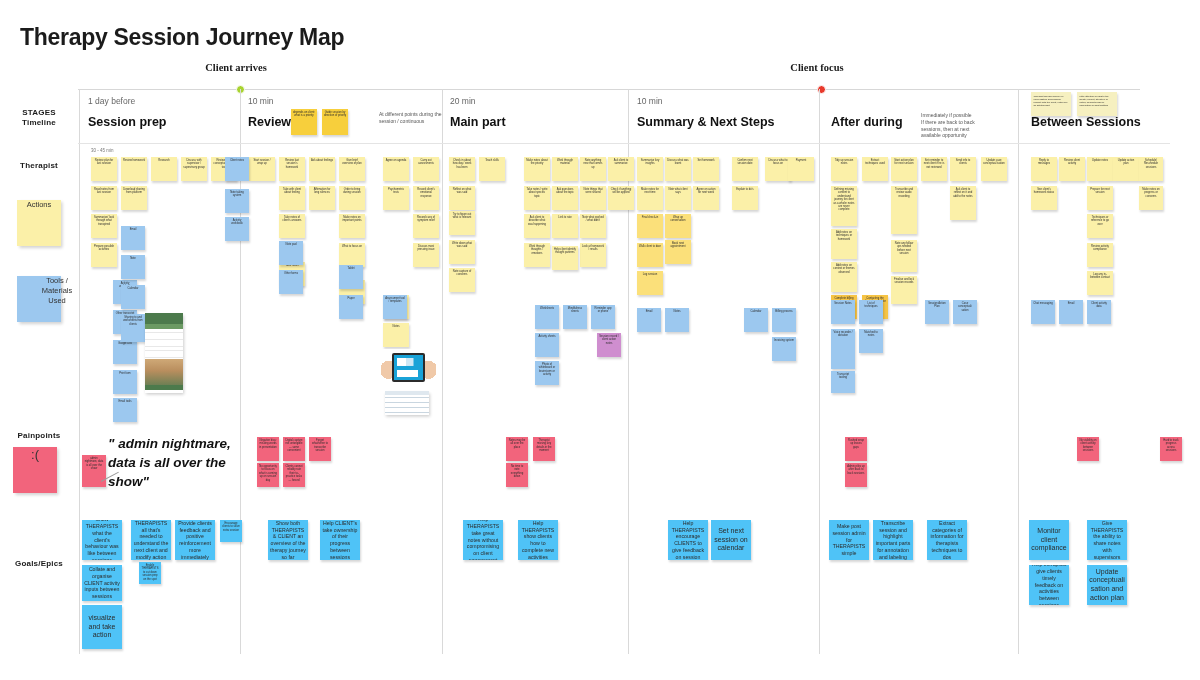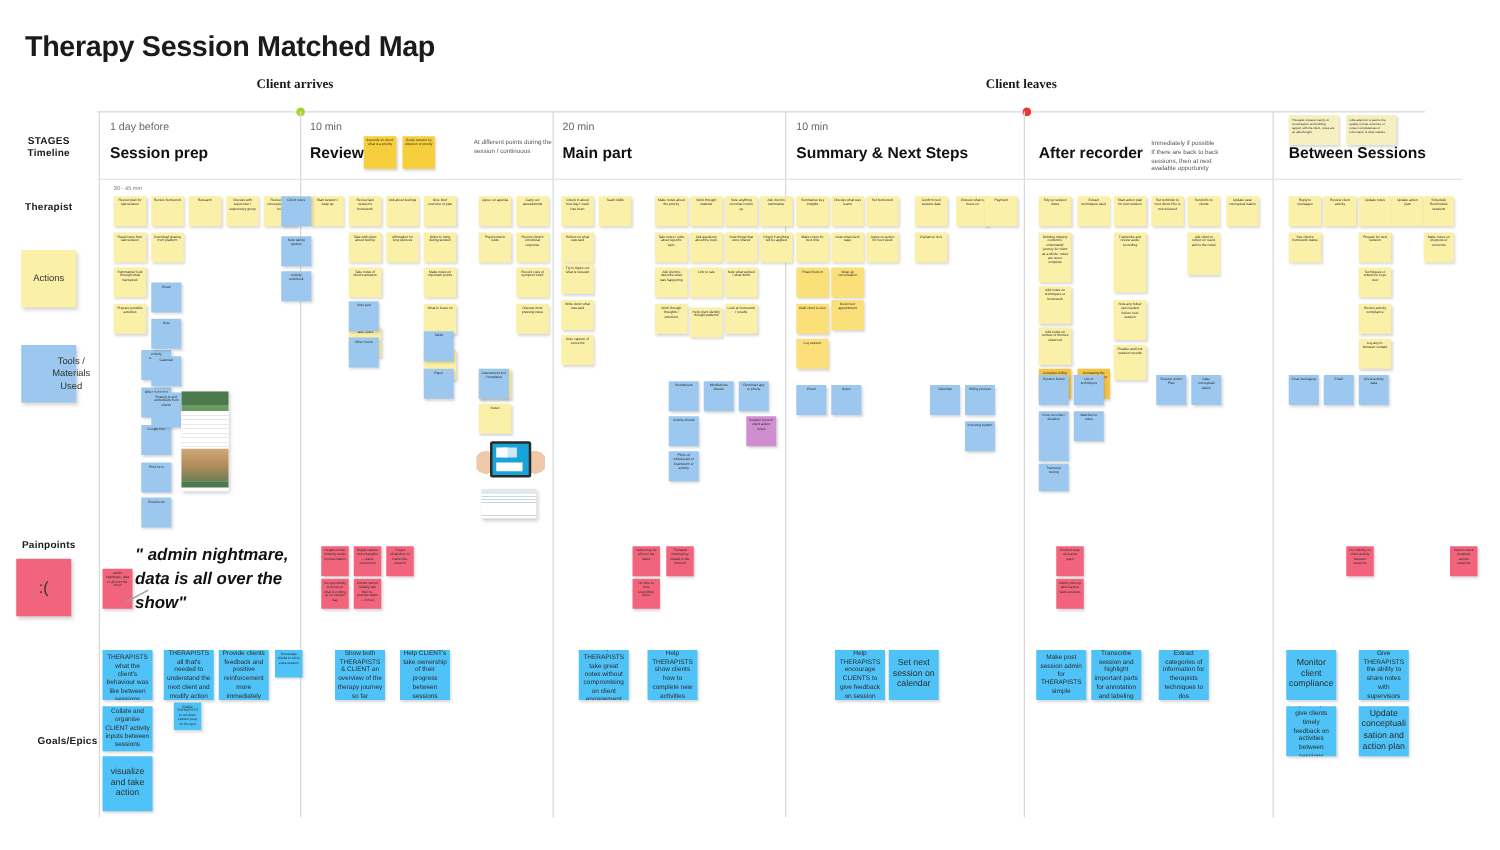--- a/index.html
+++ b/index.html
@@ -64,21 +64,21 @@
   .note.p {background:#cf8ecf;}
   .note.o {background:#f6c445;}
   .note.cream{background:#f6f0c0;text-align:left;font-size:2.4px;padding:2.5px;}
 
   .note.readable{font-size:5.2px;line-height:1.3;font-weight:normal;}
   .note.big{font-size:7px;line-height:1.25;}
 
   
   .legend-note{
     position:absolute;box-sizing:border-box;display:flex;
-    align-items:center;justify-content:center;text-align:center;
+    align-items:flex-start;justify-content:center;text-align:center;
     font-size:7.5px;line-height:1.3;color:#333;
     box-shadow:1.5px 2px 3px rgba(0,0,0,.18);
   }
 
   
   #quote{
     position:absolute;left:108px;top:434px;width:150px;
     font-size:13.5px;font-weight:bold;font-style:italic;line-height:1.42;
     color:#111;
   }
@@ -122,48 +122,48 @@
   .sheet-shot .sh-grid{
     height:calc(100% - 4px);
     background-image:
       repeating-linear-gradient(#fff 0 2px,#c9d6e0 2px 2.5px),
       repeating-linear-gradient(90deg,#fff 0 4px,#c9d6e0 4px 4.4px);
   }
 </style>
 </head>
 <body>
 
-<div id="page-title">Therapy Session Matched Map</div>
+<div id="page-title">Therapy Session Journey Map</div>
 
 <div id="timeline-rule"></div>
 
 <div class="row-label" style="top:86px;margin-top:32px;">Timeline</div>
 <div class="row-label" style="top:108px;">STAGES</div>
 <div class="row-label" style="top:161px;">Therapist</div>
 <div class="row-label" style="top:431px;">Painpoints</div>
-<div class="row-label" style="top:588px;text-align:right;">Goals/Epics</div>
+<div class="row-label" style="top:559px;">Goals/Epics</div>
 
 <div class="legend-note" style="left:17px;top:200px;width:44px;height:46px;background:#fbf0a8;">
   <span>Actions</span>
 </div>
 <div class="legend-note" style="left:17px;top:276px;width:44px;height:46px;background:#9cc8ef;padding-left:36px;">
   <span>Tools / Materials Used</span>
 </div>
 <div class="legend-note" style="left:13px;top:447px;width:44px;height:46px;background:#f2647c;font-size:13px;">
   <span>:(</span>
 </div>
 
 <div id="dyn-layer">
     <div class="milestone" style="left: 236px; top: 85px;">
       <div class="dot" style="background: rgb(168, 211, 48);"></div>
       <div class="mlabel">Client arrives</div>
     </div>
     <div class="milestone" style="left: 817px; top: 85px;">
       <div class="dot" style="background: rgb(232, 57, 43);"></div>
-      <div class="mlabel">Client leaves</div>
+      <div class="mlabel">Client focus</div>
     </div>
     <div class="col-sep" style="left: 79px;"></div>
     <div class="stage" style="left: 88px; top: 96px;">
       <div class="dur">1 day before</div>
       <div class="sname">Session prep</div>
     </div>
     <div class="col-sep" style="left: 240px;"></div>
     <div class="stage" style="left: 248px; top: 96px;">
       <div class="dur">10 min</div>
       <div class="sname">Review</div>
@@ -174,21 +174,21 @@
       <div class="sname">Main part</div>
     </div>
     <div class="col-sep" style="left: 628px;"></div>
     <div class="stage" style="left: 637px; top: 96px;">
       <div class="dur">10 min</div>
       <div class="sname">Summary &amp; Next Steps</div>
     </div>
     <div class="col-sep" style="left: 819px;"></div>
     <div class="stage" style="left: 831px; top: 96px;">
       <div class="dur">&nbsp;</div>
-      <div class="sname">After recorder</div>
+      <div class="sname">After during</div>
     </div>
     <div class="col-sep" style="left: 1018px;"></div>
     <div class="stage" style="left: 1031px; top: 96px;">
       <div class="dur">&nbsp;</div>
       <div class="sname">Between Sessions</div>
     </div>
     <div style="position: absolute; left: 78px; top: 143px; width: 1092px; height: 1px; background: rgb(228, 228, 228);"></div>
     <div class="stage-note" style="left: 379px; top: 111px; white-space: pre-line;">At different points during the session / continuous</div>
     <div class="stage-note" style="left: 921px; top: 112px; white-space: pre-line;">Immediately if possible
 If there are back to back sessions, then at next available opportunity</div>

